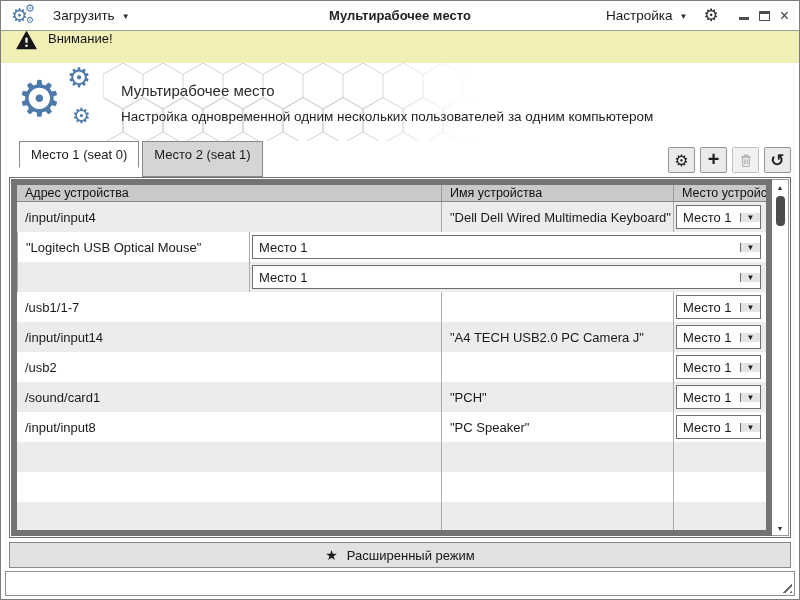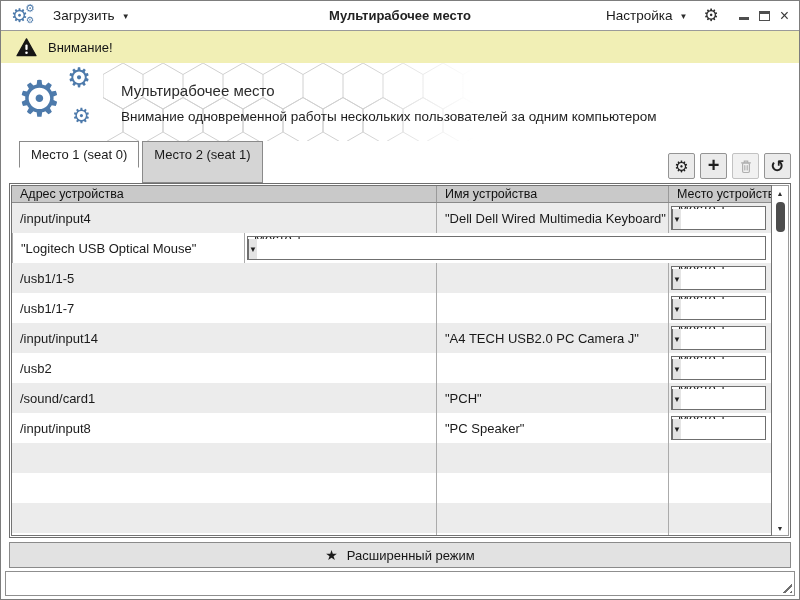--- a/index.html
+++ b/index.html
@@ -21,69 +21,69 @@
   .tb-title { position:absolute; left:0; right:0; text-align:center; font-size:13px;
               font-weight:bold; color:#222; pointer-events:none; }
   .tb-right { margin-left:auto; display:flex; align-items:center; gap:16px; z-index:2; }
   .tb-gear { font-size:17px; color:#2f2f2f; line-height:1; }
   .winbtns { display:flex; align-items:center; gap:10px; margin-left:4px; }
   .btn-min { width:10px; height:3px; background:#4e4e4e; margin-top:6px; }
   .btn-max { width:11px; height:10px; border:1.5px solid #4e4e4e; border-top:3px solid #4e4e4e; }
   .btn-close { font-size:16px; color:#3a3a3a; line-height:1; }
 
   
-  .banner { flex:0 0 32px; background:#f1efb5; display:flex; align-items:center;
+  .banner { flex:0 0 32px; background:#f1efb5; display:flex; 
             padding:0 15px; gap:11px; font-size:13px; color:#141414; }
 
   
   .header { flex:0 0 78px; position:relative; background:#fff; overflow:hidden; }
   .hexes { position:absolute; left:102px; top:0; }
   .hexfade { position:absolute; left:360px; top:0; width:125px; height:78px;
              background:linear-gradient(to right, rgba(255,255,255,0), #fff 90%); }
   .logo-big { position:absolute; left:16px; top:4px; width:94px; height:70px; color:#4d7aab; }
   .logo-big .g1 { position:absolute; left:0;  top:7px;  font-size:50px; line-height:1; }
   .logo-big .g2 { position:absolute; left:50px; top:-3px; font-size:27px; line-height:1; }
   .logo-big .g3 { position:absolute; left:55px; top:39px; font-size:21px; line-height:1; }
   .header-text { position:absolute; left:120px; top:18px; }
   .h-title { font-size:15px; color:#2b2b2b; line-height:20px; }
   .h-sub   { font-size:13.5px; color:#1e1e1e; margin-top:8px; white-space:nowrap; }
 
   
   .tabsrow { flex:0 0 31px; display:flex; align-items:flex-end; padding:0 8px; position:relative; z-index:3; }
   .tabs { display:flex; margin-left:10px; }
-  .tab { height:42px; line-height:25px; padding:0 11px; font-size:13px; color:#1a1a1a;
+  .tab { height:36px; line-height:25px; padding:0 11px; font-size:13px; color:#1a1a1a;
          border:1px solid #8a8a8a; background:#d5d5d5; margin-right:3px; }
   .tab.active { background:#fff; border-bottom-color:#fff; margin-bottom:-1px; height:27px; }
   .toolbar { margin-left:auto; display:flex; gap:5px; align-items:flex-end; padding-bottom:4px; }
   .tbtn { width:27px; height:26px; border:1px solid #949494; background:#ebebeb; border-radius:2px;
           display:flex; align-items:center; justify-content:center; color:#1f1f1f; }
   .tbtn.gear { font-size:16px; }
   .tbtn.plus { font-size:20px; font-weight:bold; padding-bottom:2px; }
   .tbtn.undo { font-size:17px; font-weight:bold; }
   .tbtn.disabled { border-color:#c2c2c2; background:#f1f1f1; }
 
   
   .panel { flex:1 1 auto; margin:0 8px; border:1px solid #6e6e6e; background:#fff;
            display:flex; min-height:0; padding:1px; }
-  .tablewrap { flex:1 1 auto; border:1px solid #737373; display:flex; flex-direction:column;
+  .tablewrap { flex:1 1 auto; border:6px solid #737373; display:flex; flex-direction:column;
                overflow:hidden; min-width:0; }
   .thead { flex:0 0 17px; display:flex; background:#c9c9c9; border-bottom:1px solid #8a8a8a;
            font-size:12.5px; color:#101010; overflow:hidden; }
   .th { padding:1px 8px 0; white-space:nowrap; overflow:hidden; }
   .col-addr { width:424px; flex:0 0 424px; }
   .col-name { width:232px; flex:0 0 232px; border-left:1px solid #9a9a9a; }
   .col-seat { flex:1 1 auto; border-left:1px solid #9a9a9a; min-width:0; }
   .tbody { flex:1 1 auto; overflow:hidden; }
   .trow { display:flex; height:30px; background:#fff; font-size:13px; color:#1a1a1a; }
   .trow.alt { background:#ececec; }
   .td { display:flex; align-items:center; padding:0 8px; white-space:nowrap; overflow:hidden; }
   .td.col-name, .td.col-seat { border-left:1px solid #ababab; }
   .td.col-seat { padding:0 5px 0 2px; }
   .combo { width:100%; height:24px; border:1px solid #6f6f6f; background:#fff;
-           display:flex; align-items:flex-start;flex-direction:column; }
+           display:flex; align-items:center; }
   .combo-text { flex:1 1 auto; padding:0 6px; font-size:13px; display:flex; align-items:center;
                 overflow:hidden; white-space:nowrap; }
   .combo-btn { flex:0 0 20px; border-left:1px solid #6f6f6f; background:#e4e4e4;
                display:flex; align-items:center; justify-content:center; font-size:8px; color:#1d1d1d; }
 
   
   .scrollbar { flex:0 0 17px; border:1px solid #9a9a9a; border-left:none; background:#fff;
                display:flex; flex-direction:column; align-items:center; }
   .sb-up, .sb-down { flex:0 0 14px; width:100%; display:flex; align-items:center;
                      justify-content:center; font-size:7px; color:#2e2e2e; }
@@ -155,21 +155,21 @@
       <rect width="380" height="78" fill="url(#hexp)"></rect>
     </svg>
     <div class="hexfade"></div>
     <div class="logo-big">
       <span class="g1 gear-glyph">⚙</span>
       <span class="g2 gear-glyph">⚙</span>
       <span class="g3 gear-glyph">⚙</span>
     </div>
     <div class="header-text">
       <div class="h-title">Мультирабочее место</div>
-      <div class="h-sub">Внимание одновременной работы нескольких пользователей за одним компьютером</div>
+      <div class="h-sub">Настройка одновременной одним нескольких пользователей за одним компьютером</div>
     </div>
   </div>
 
   <div class="tabsrow">
     <div class="tabs">
       <div class="tab active">Место 1 (seat 0)</div>
       <div class="tab">Место 2 (seat 1)</div>
     </div>
     <div class="toolbar">
       <div class="tbtn gear gear-glyph">⚙</div>
@@ -212,21 +212,20 @@
           <div class="td col-name">"Logitech USB Optical Mouse"</div>
           <div class="td col-seat">
               <div class="combo">
             <span class="combo-text">Место 1</span>
             <span class="combo-btn">▼</span>
           </div>
             </div>
         </div>
 
         <div class="trow alt">
-          <div class="td col-addr">/usb1/1-5</div>
           <div class="td col-name"></div>
           <div class="td col-seat">
               <div class="combo">
             <span class="combo-text">Место 1</span>
             <span class="combo-btn">▼</span>
           </div>
             </div>
         </div>
 
         <div class="trow">

